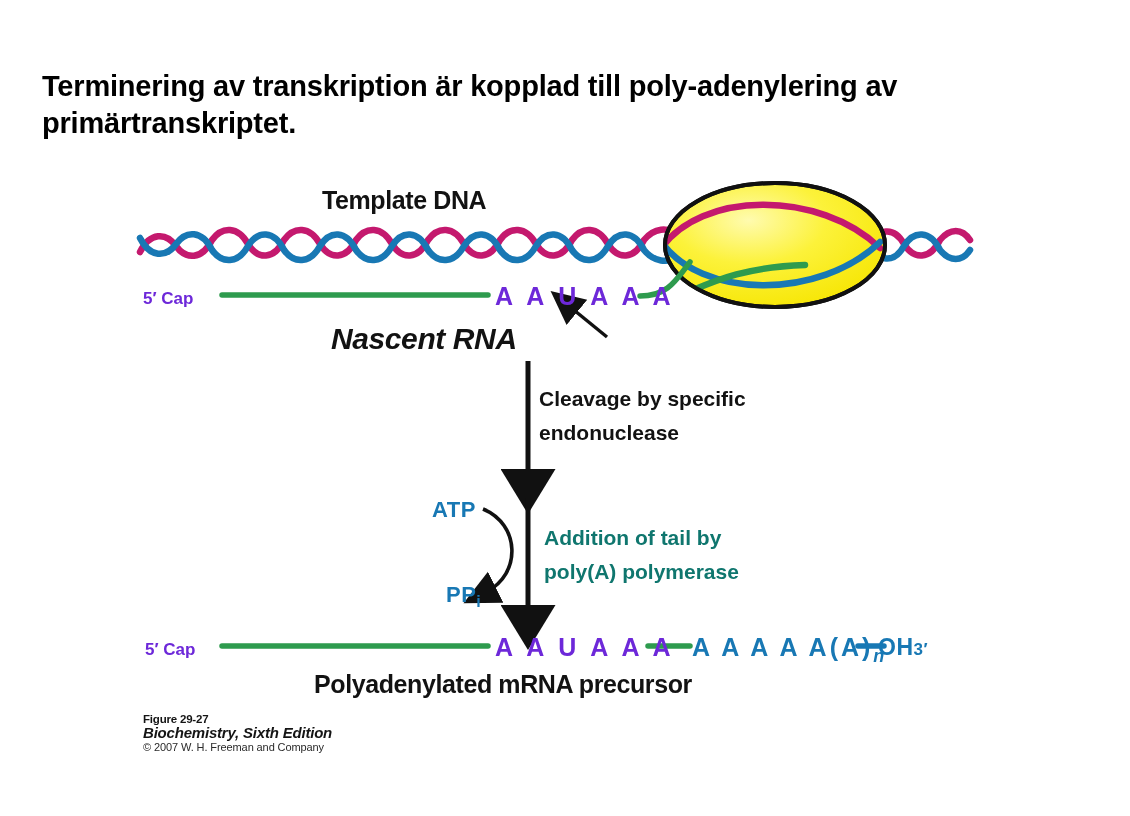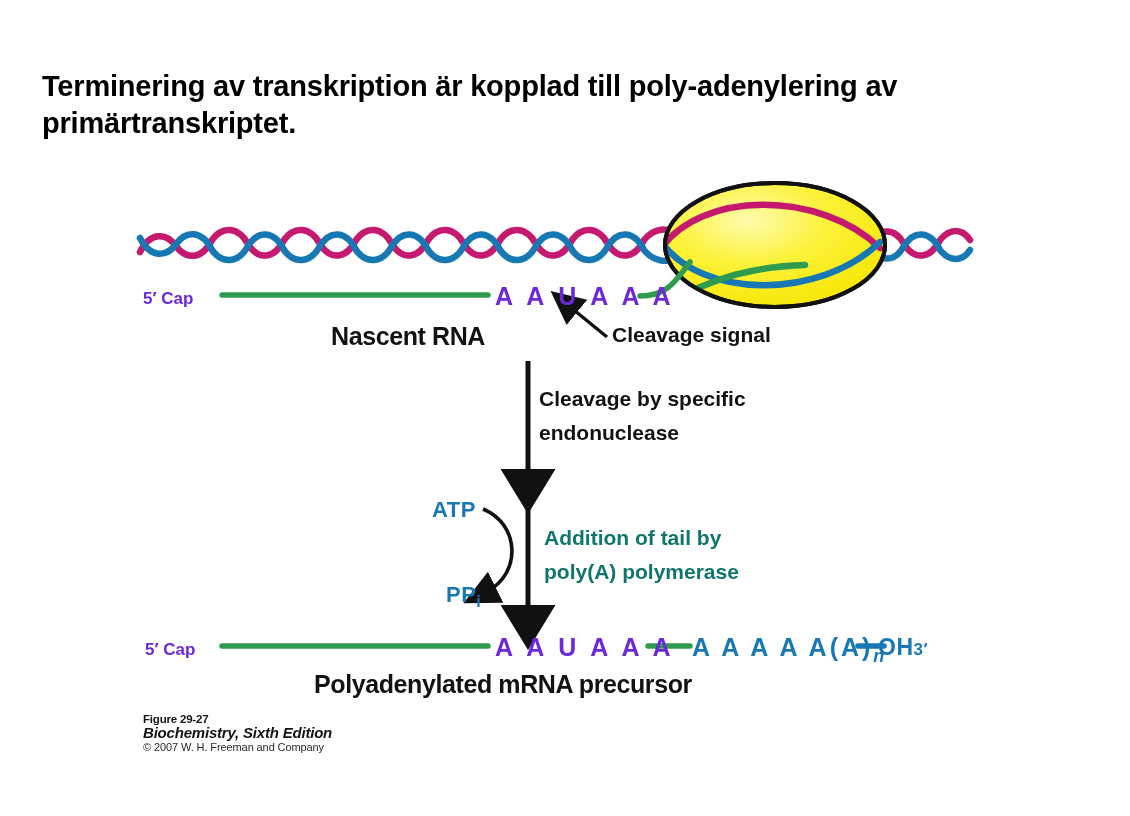--- a/index.html
+++ b/index.html
@@ -60,21 +60,22 @@
   }
 
   .lbl-template-dna {
     left: 322px;
     top: 186px;
     font-size: 25px;
   }
   .lbl-nascent-rna {
     left: 331px;
     top: 322px;
-    font-size: 25px;
+    font-size: 30px;
+    font-style: italic;
   }
   .lbl-polyadenylated {
     left: 314px;
     top: 670px;
     font-size: 25px;
   }
 
   .lbl-cleavage-signal {
     left: 612px;
     top: 323px;
@@ -304,26 +305,26 @@
 
     <path d="M483,509 C520,524 522,574 486,592" fill="none" stroke="#111111" stroke-width="3.6" marker-end="url(#arrowThin)"></path>
 
     <g>
       <line x1="222" y1="646" x2="488" y2="646" stroke="#2E9B4E" stroke-width="5.5" stroke-linecap="round"></line>
       <line x1="648" y1="646" x2="690" y2="646" stroke="#2E9B4E" stroke-width="5.5" stroke-linecap="round"></line>
       <line x1="858" y1="646" x2="884" y2="646" stroke="#1878B4" stroke-width="5.5" stroke-linecap="round"></line>
     </g>
   </svg>
 
+  <div class="lbl heavy lbl-template-dna">Template DNA</div>
 
   <div class="lbl heavy lbl-nascent-rna">Nascent RNA</div>
 
   <div class="lbl heavy lbl-polyadenylated">Polyadenylated mRNA precursor</div>
 
-  <div class="lbl lbl-cleavage-signal">Cleavage signal</div>
 
   <div class="lbl lbl-cleavage-endo">Cleavage by specific
 endonuclease</div>
 
   <div class="lbl lbl-addition-tail">Addition of tail by
 poly(A) polymerase</div>
 
   <div class="lbl green cap-top">
     <span class="cap-prime">5′ Cap</span>
   </div>

